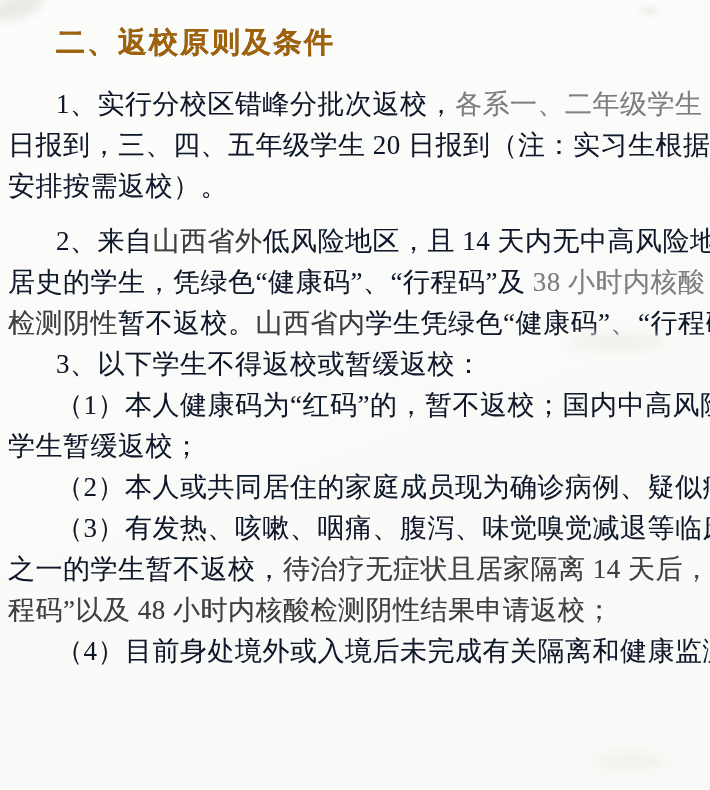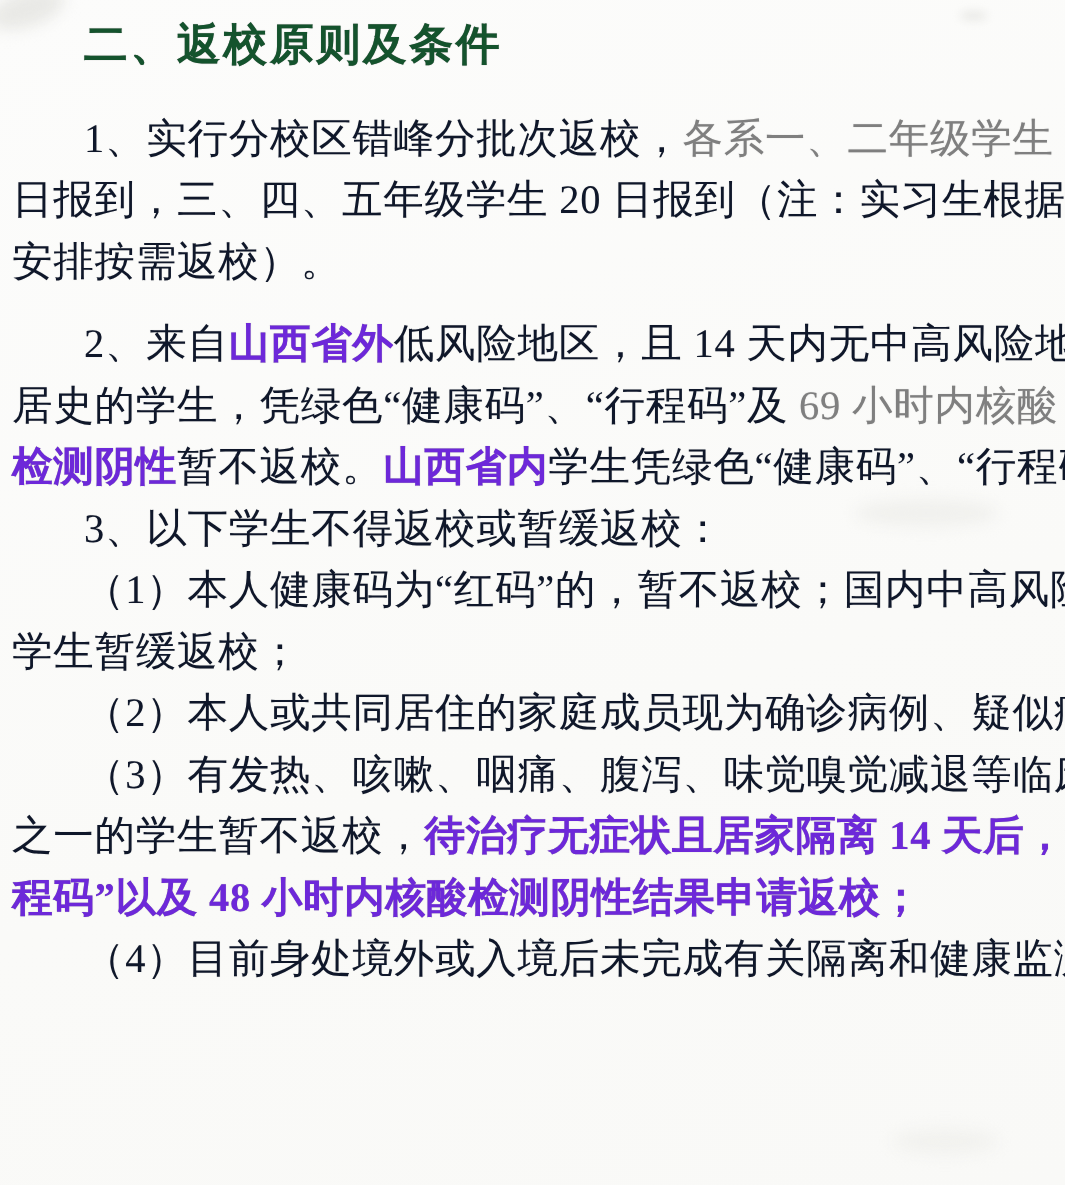--- a/index.html
+++ b/index.html
@@ -42,22 +42,22 @@
     left: 595px; top: 753px; width: 70px; height: 16px;
     background: #f1f1ee; filter: blur(5px);
   }
 
   .doc-heading {
     font-family: "Liberation Sans", "DejaVu Sans", sans-serif;
     font-weight: 700;
     font-size: 29px;
     line-height: 32px;
     letter-spacing: 2px;
-    color: #14532d;
-    margin: 0 0 26px 48px;
+    color: #a16207;
+    margin: 12px 0 26px 48px;
     text-shadow: 0 0 0.5px #6e6e6e;
   }
 
   .doc-body {
     font-size: 27px;
   }
   .para { margin: 0; }
   
   .para:nth-child(2) { margin-top: 14px; }
 
@@ -73,22 +73,22 @@
     color: #0f172a;
     font-weight: 400;
     text-shadow: 0 0 0.6px rgba(157,157,157,0.55);
   }
   .run-d {
     color: #7f7f7f;
     font-weight: 500;
     text-shadow: 0 0 0.6px rgba(127,127,127,0.5);
   }
   .run-b {
-    color: #6d28d9;
-    font-weight: 700;
+    color: #404040;
+    font-weight: 400;
     text-shadow: 0 0 0.5px rgba(95,95,95,0.6);
   }
 </style>
 </head>
 <body>
 
 <div class="page">
   <div class="smudge smudge-tl"></div>
   <div class="smudge smudge-tr"></div>
   <div class="smudge smudge-mr"></div>
@@ -97,21 +97,21 @@
   <h2 class="doc-heading">二、返校原则及条件</h2>
 
   <div class="doc-body">
       <div class="para">
         <div class="line indent"><span class="run-n">1、实行分校区错峰分批次返校，</span><span class="run-d">各系一、二年级学生 19</span></div>
         <div class="line"><span class="run-n">日报到，三、四、五年级学生 20 日报到（注：实习生根据教学</span></div>
         <div class="line"><span class="run-n">安排按需返校）。</span></div>
       </div>
       <div class="para">
         <div class="line indent"><span class="run-n">2、来自</span><span class="run-b">山西省外</span><span class="run-n">低风险地区，且 14 天内无中高风险地区旅</span></div>
-        <div class="line"><span class="run-n">居史的学生，凭绿色“健康码”、“行程码”及</span><span class="run-d"> 69 小时内核酸</span></div>
+        <div class="line"><span class="run-n">居史的学生，凭绿色“健康码”、“行程码”及</span><span class="run-d"> 38 小时内核酸</span></div>
         <div class="line"><span class="run-b">检测阴性</span><span class="run-n">暂不返校。</span><span class="run-b">山西省内</span><span class="run-n">学生凭绿色“健康码”、“行程码”</span></div>
       </div>
       <div class="para">
         <div class="line indent"><span class="run-n">3、以下学生不得返校或暂缓返校：</span></div>
       </div>
       <div class="para">
         <div class="line indent"><span class="run-n">（1）本人健康码为“红码”的，暂不返校；国内中高风险区</span></div>
         <div class="line"><span class="run-n">学生暂缓返校；</span></div>
       </div>
       <div class="para">

